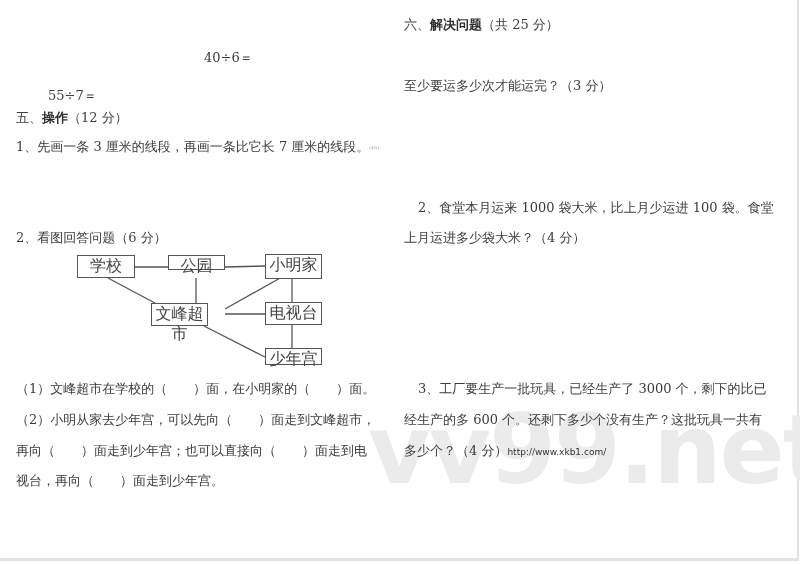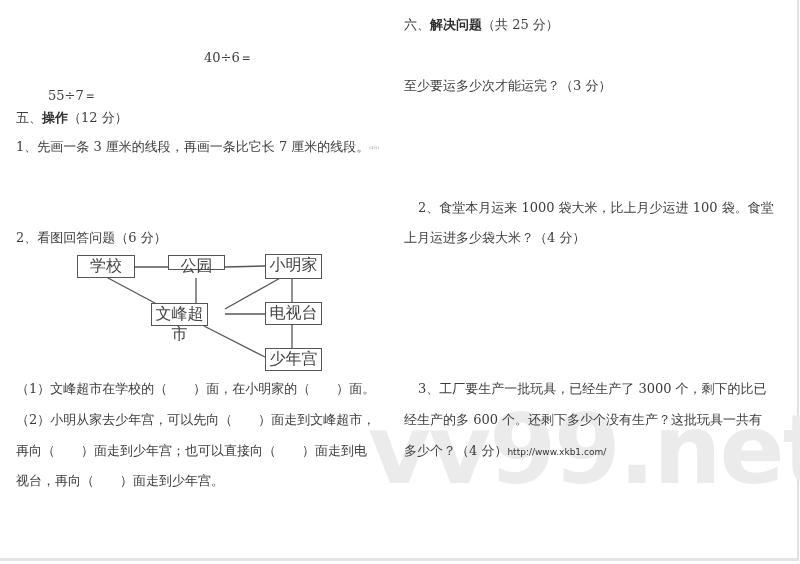--- a/index.html
+++ b/index.html
@@ -61,21 +61,21 @@
         <line x1="292" y1="276" x2="292" y2="302"></line>
         <line x1="292" y1="325" x2="292" y2="348"></line>
         <line x1="204" y1="326" x2="265" y2="357"></line>
       </g>
     </svg>
     <div class="node" style="left:77px;top:255px;width:58px;height:23px;">学校</div>
     <div class="node" style="left:168px;top:255px;width:57px;height:15px;text-align:center;">公园</div>
     <div class="node" style="left:265px;top:254px;width:57px;height:25px;">小明家</div>
     <div class="node" style="left:151px;top:303px;width:57px;height:23px;">文峰超市</div>
     <div class="node" style="left:265px;top:302px;width:57px;height:23px;">电视台</div>
-    <div class="node" style="left:265px;top:348px;width:57px;height:23px;">少年宫</div>
+    <div class="node" style="left:265px;top:348px;width:57px;height:17px;">少年宫</div>
 
     <div class="t" style="left:16px;top:381px;">（1）文峰超市在学校的（　　）面，在小明家的（　　）面。</div>
     <div class="t" style="left:16px;top:412px;">（2）小明从家去少年宫，可以先向（　　）面走到文峰超市，</div>
     <div class="t" style="left:16px;top:443px;">再向（　　）面走到少年宫；也可以直接向（　　）面走到电</div>
     <div class="t" style="left:16px;top:473px;">视台，再向（　　）面走到少年宫。</div>
 
     <div class="t" style="left:404px;top:17px;">
       <span>六、</span><span class="b">解决问题</span><span>（共 25 分）</span>
     </div>
     <div class="t" style="left:404px;top:78px;">至少要运多少次才能运完？（3 分）</div>

